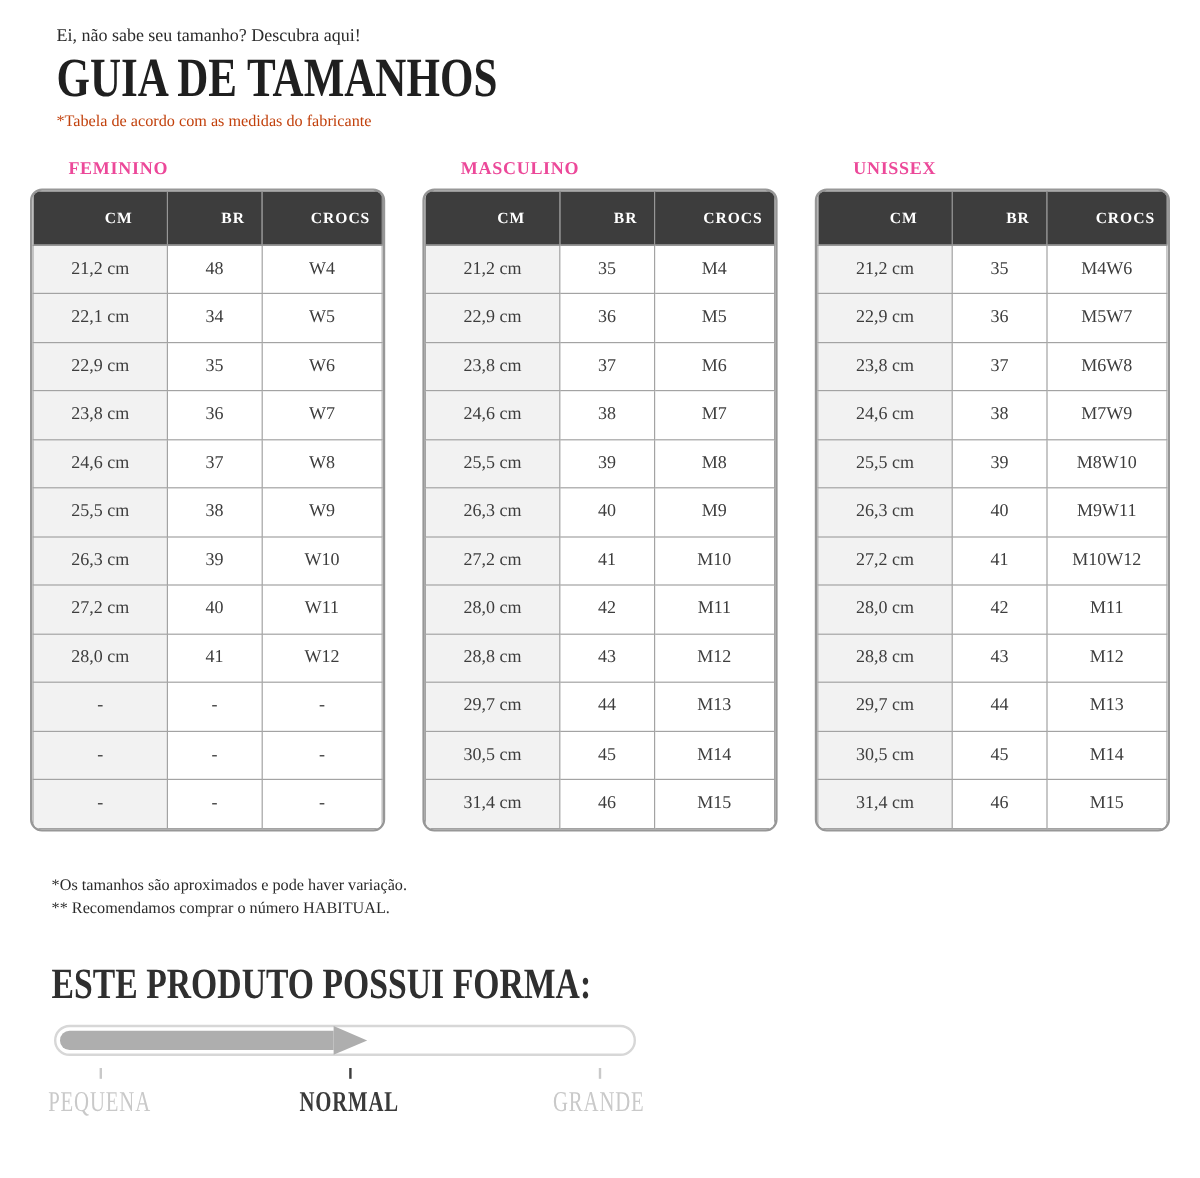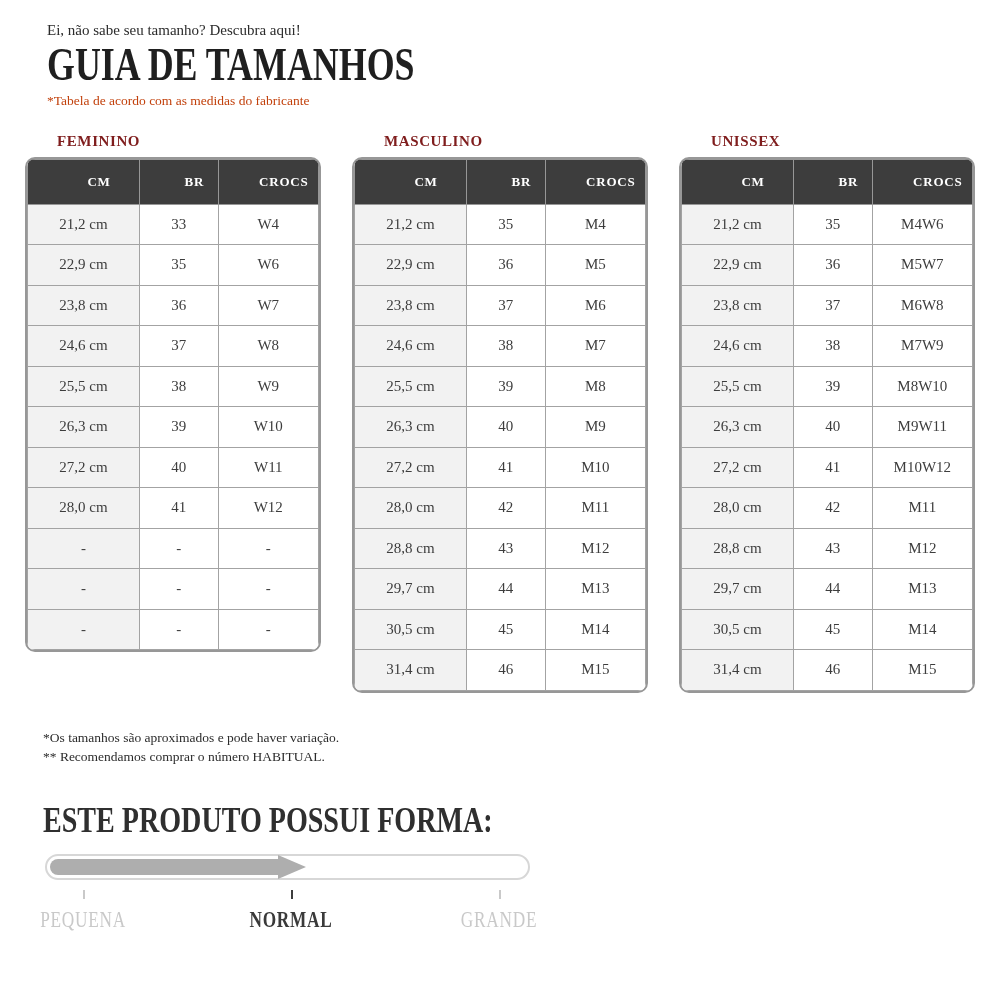--- a/index.html
+++ b/index.html
@@ -45,21 +45,21 @@
     display: flex;
     gap: 31px;
     margin-top: 24px;
   }
   .size-block { width: 297px; }
   .table-label {
     margin: 0 0 7px 32px;
     font-size: 15px;
     font-weight: 700;
     letter-spacing: 0.6px;
-    color: #7f1d1d;
+    color: #ec4899;
   }
   .table-wrap {
     border: 2px solid #979797;
     border-radius: 10px;
     overflow: hidden;
     background: #fff;
   }
   table {
     width: 100%;
     border-collapse: collapse;
@@ -191,22 +191,27 @@
             <thead>
               <tr>
                 <th>CM</th>
                 <th>BR</th>
                 <th>CROCS</th>
               </tr>
             </thead>
             <tbody>
               <tr>
                 <td class="cm-col">21,2 cm</td>
-                <td class="br-col">33</td>
+                <td class="br-col">48</td>
                 <td class="crocs-col">W4</td>
+              </tr>
+              <tr>
+                <td class="cm-col">22,1 cm</td>
+                <td class="br-col">34</td>
+                <td class="crocs-col">W5</td>
               </tr>
               <tr>
                 <td class="cm-col">22,9 cm</td>
                 <td class="br-col">35</td>
                 <td class="crocs-col">W6</td>
               </tr>
               <tr>
                 <td class="cm-col">23,8 cm</td>
                 <td class="br-col">36</td>
                 <td class="crocs-col">W7</td>

